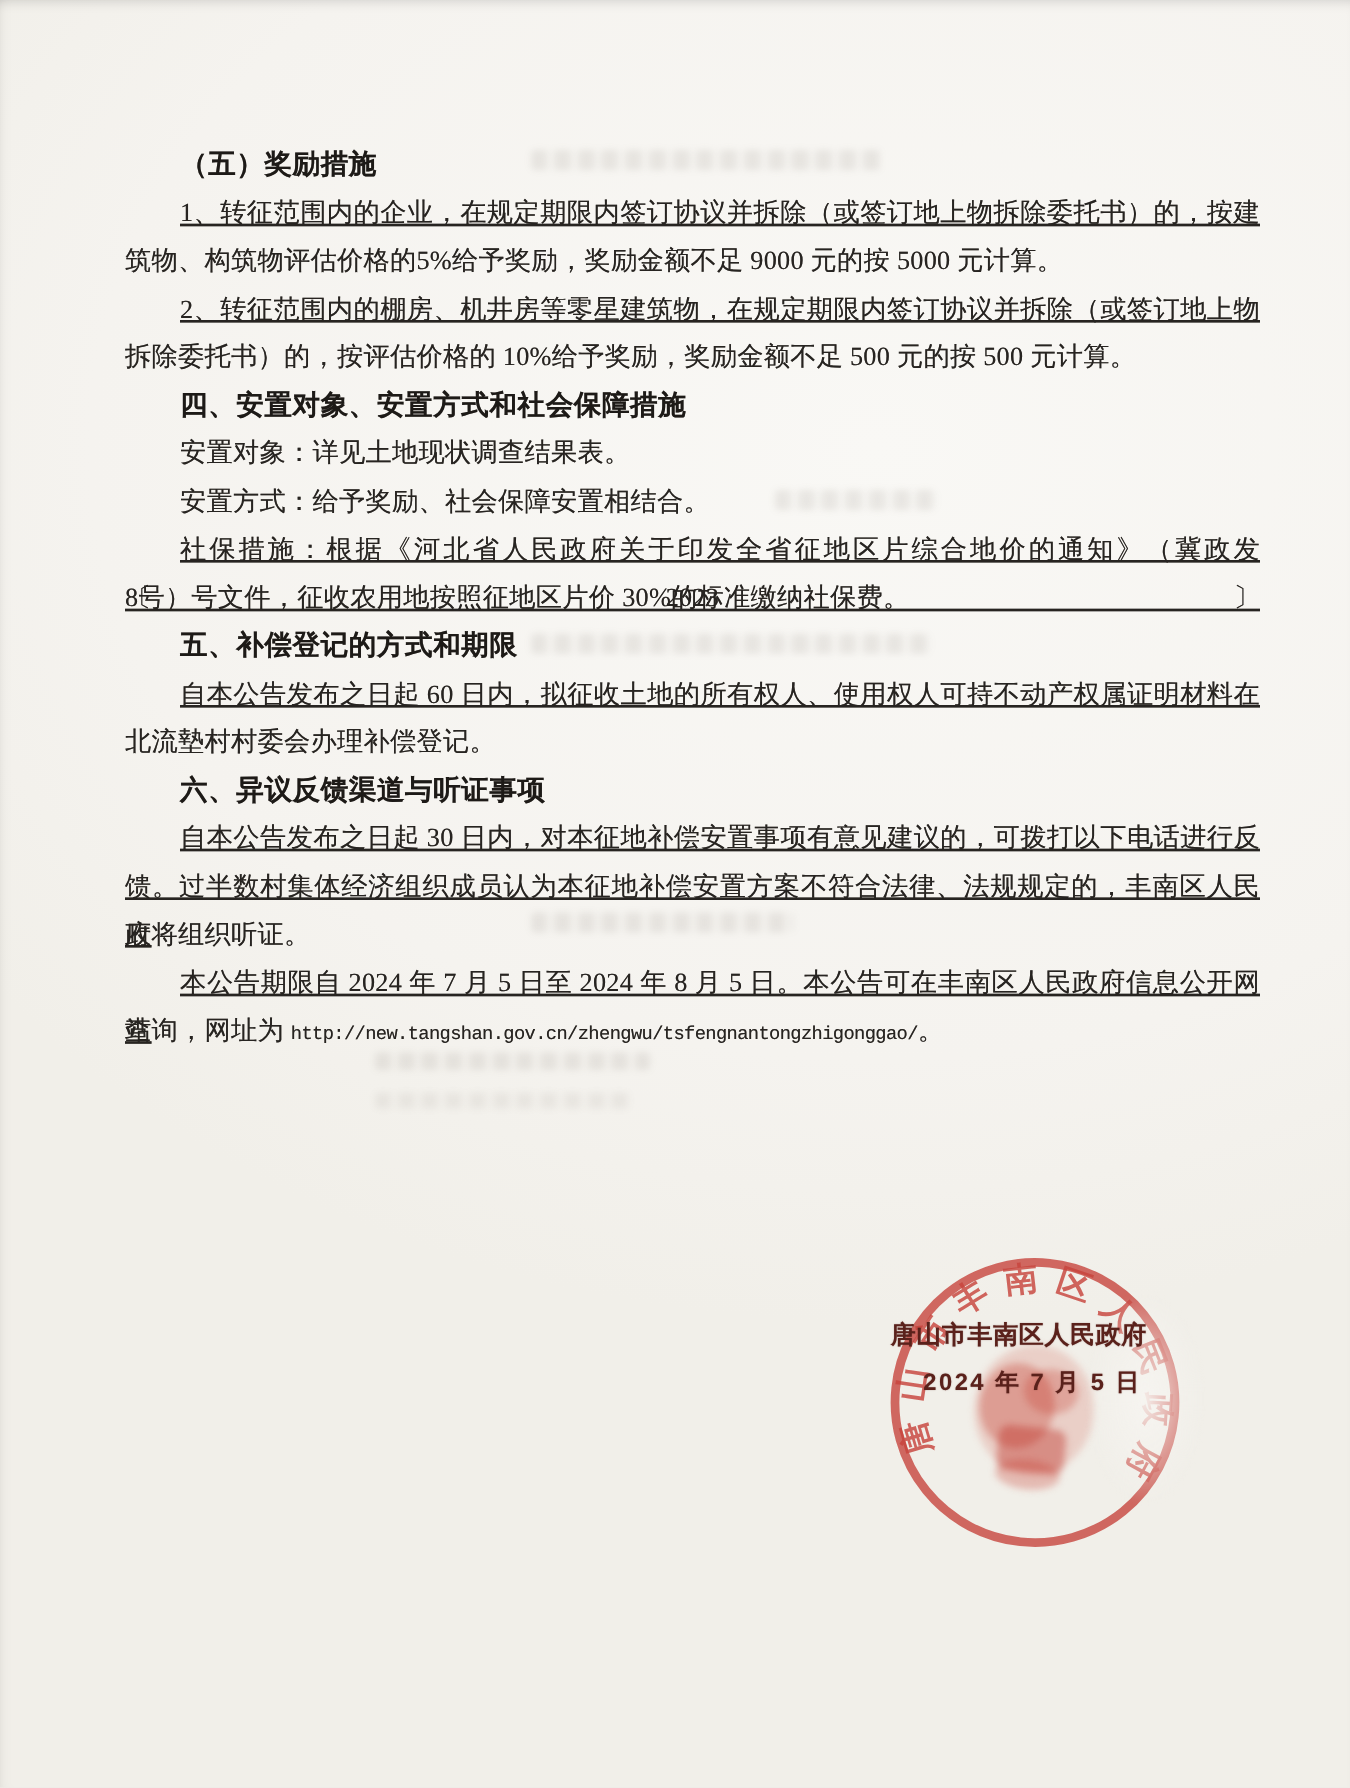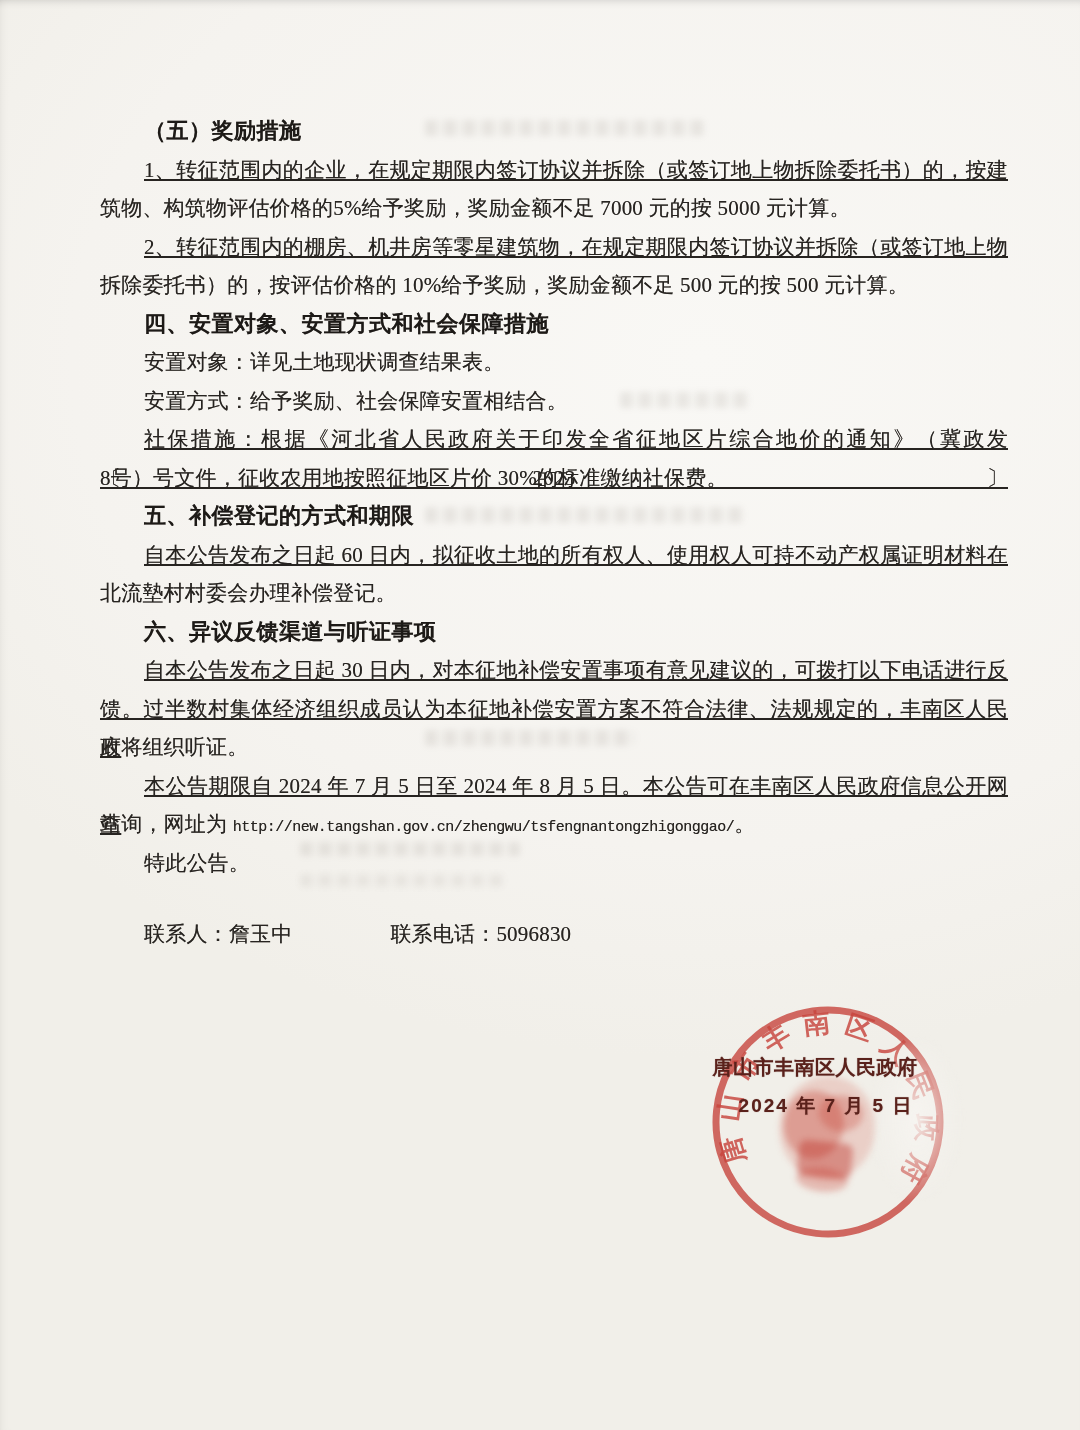--- a/index.html
+++ b/index.html
@@ -57,40 +57,38 @@
   <div class="smudge" style="left:425px;top:120px;width:280px;"></div>
   <div class="smudge" style="left:620px;top:392px;width:130px;"></div>
   <div class="smudge" style="left:425px;top:507px;width:320px;"></div>
   <div class="smudge" style="left:425px;top:730px;width:210px;"></div>
   <div class="smudge" style="left:300px;top:842px;width:220px;height:14px;"></div>
   <div class="smudge" style="left:300px;top:874px;width:205px;height:13px;opacity:.4;"></div>
 
   <div class="content">
     <div class="line h ind">（五）奖励措施</div>
     <div class="line ind fill">1、转征范围内的企业，在规定期限内签订协议并拆除（或签订地上物拆除委托书）的，按建</div>
-    <div class="line">筑物、构筑物评估价格的5%给予奖励，奖励金额不足 7000 元的按 5000 元计算。</div>
+    <div class="line">筑物、构筑物评估价格的5%给予奖励，奖励金额不足 9000 元的按 5000 元计算。</div>
     <div class="line ind fill">2、转征范围内的棚房、机井房等零星建筑物，在规定期限内签订协议并拆除（或签订地上物</div>
     <div class="line">拆除委托书）的，按评估价格的 10%给予奖励，奖励金额不足 500 元的按 500 元计算。</div>
     <div class="line h ind">四、安置对象、安置方式和社会保障措施</div>
     <div class="line ind">安置对象：详见土地现状调查结果表。</div>
     <div class="line ind">安置方式：给予奖励、社会保障安置相结合。</div>
     <div class="line ind fill">社保措施：根据《河北省人民政府关于印发全省征地区片综合地价的通知》（冀政发〔2023〕</div>
     <div class="line">8号）号文件，征收农用地按照征地区片价 30%的标准缴纳社保费。</div>
     <div class="line h ind">五、补偿登记的方式和期限</div>
     <div class="line ind fill">自本公告发布之日起 60 日内，拟征收土地的所有权人、使用权人可持不动产权属证明材料在</div>
     <div class="line">北流墊村村委会办理补偿登记。</div>
     <div class="line h ind">六、异议反馈渠道与听证事项</div>
     <div class="line ind fill">自本公告发布之日起 30 日内，对本征地补偿安置事项有意见建议的，可拨打以下电话进行反</div>
     <div class="line fill">馈。过半数村集体经济组织成员认为本征地补偿安置方案不符合法律、法规规定的，丰南区人民政</div>
     <div class="line">府将组织听证。</div>
     <div class="line ind fill">本公告期限自 2024 年 7 月 5 日至 2024 年 8 月 5 日。本公告可在丰南区人民政府信息公开网站</div>
     <div class="line"><span>查询，网址为 </span><span class="mono">http://new.tangshan.gov.cn/zhengwu/tsfengnantongzhigonggao/</span><span>。</span></div>
-    <div class="line ind">特此公告。</div>
     <div class="spacer"></div>
-    <div class="line ind"><span>联系人：詹玉中</span><span class="contact-phone">联系电话：5096830</span></div>
   </div>
 
   <div class="stamp">
     <svg width="244" height="244" viewBox="0 0 244 244">
       <defs>
         <path id="sealArc" d="M 48.3 173.6 A 90 90 0 1 1 195.7 173.6" fill="none"></path>
       </defs>
       <circle cx="122" cy="122" r="112" fill="none" stroke="#c7453d" stroke-width="7" opacity="0.8"></circle>
       <g style="filter:blur(3px);">
         <ellipse cx="122" cy="128" rx="48" ry="52" fill="rgba(205,80,66,0.20)"></ellipse>

